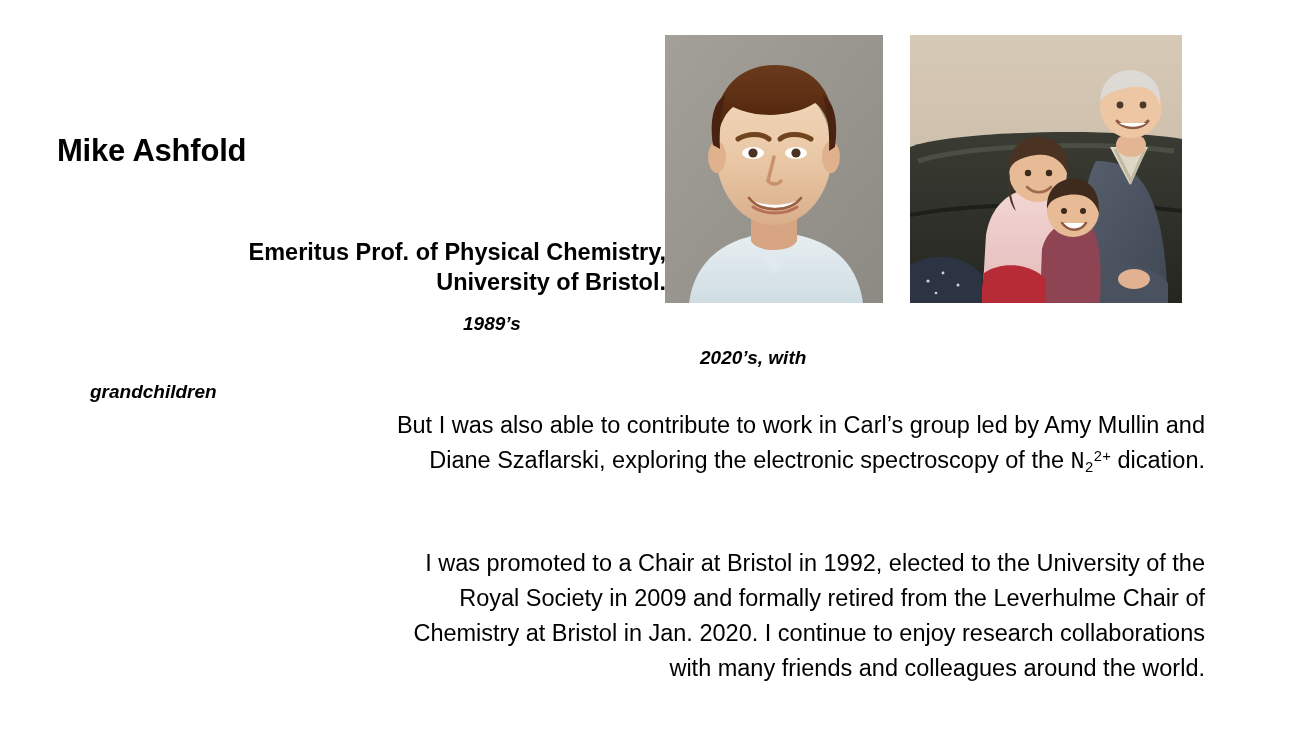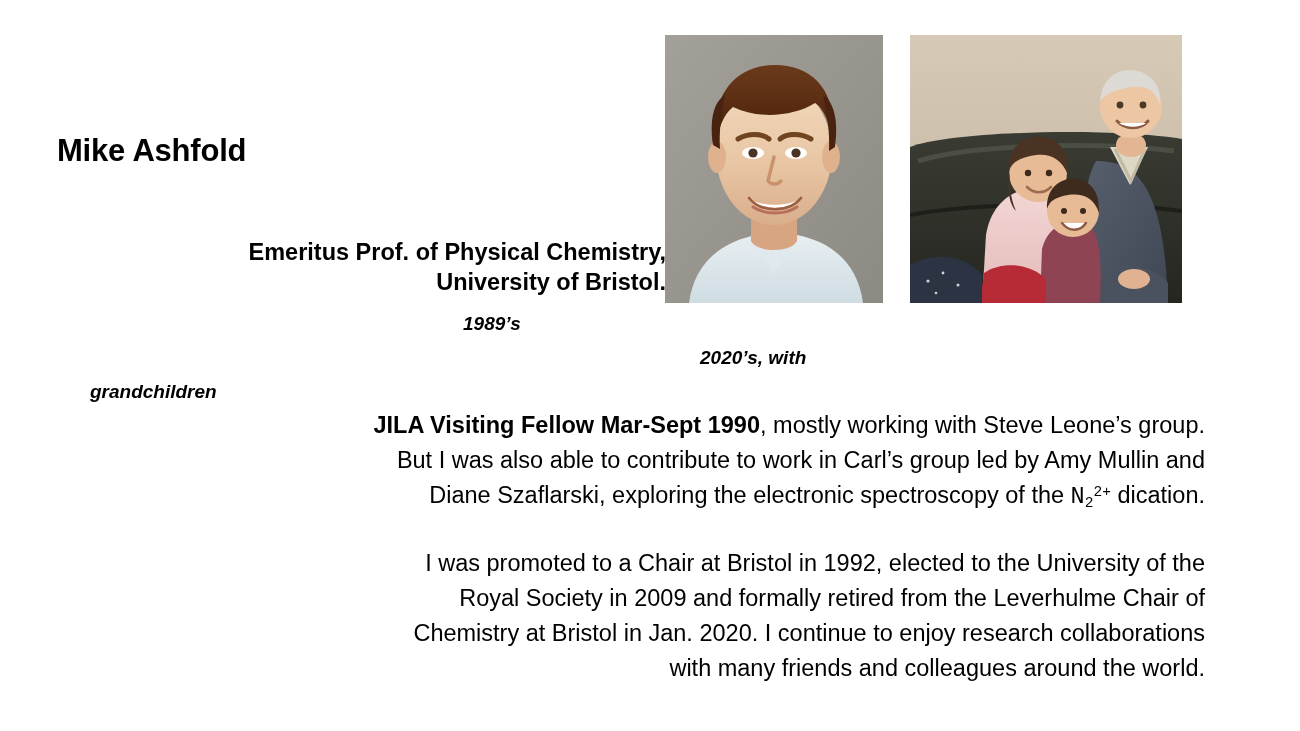--- a/index.html
+++ b/index.html
@@ -243,21 +243,20 @@
       <path d="M194 236 C214 226 244 230 258 248 L258 268 L192 268 Z" fill="#4a525f"></path>
       <ellipse cx="224" cy="244" rx="16" ry="10" fill="#e0b291"></ellipse>
     </svg>
   </div>
 
   <div class="caption caption-1990">1989’s</div>
   <div class="caption caption-2020">2020’s, with</div>
   <div class="caption caption-grandchildren">grandchildren</div>
 
   <div class="body-text para-1">
-    <span class="line"><b>JILA Visiting Fellow  Mar-Sept 1990</b><span>, mostly working with Steve Leone’s group.</span></span>
     <span class="line">But I was also able to contribute to work in Carl’s group led by Amy Mullin and</span>
     <span class="line"><span>Diane Szaflarski, exploring the electronic spectroscopy of the </span><span class="chem"><span>N</span><sub>2</sub><sup>2+</sup></span><span> dication.</span></span>
   </div>
 
   <div class="body-text para-2">
     <span class="line">I was promoted to a Chair at Bristol in 1992, elected to the University of the</span>
     <span class="line">Royal Society in 2009 and formally retired from the Leverhulme Chair of</span>
     <span class="line">Chemistry at Bristol in Jan. 2020.  I continue to enjoy research collaborations</span>
     <span class="line">with many friends and colleagues around the world.</span>
   </div>

